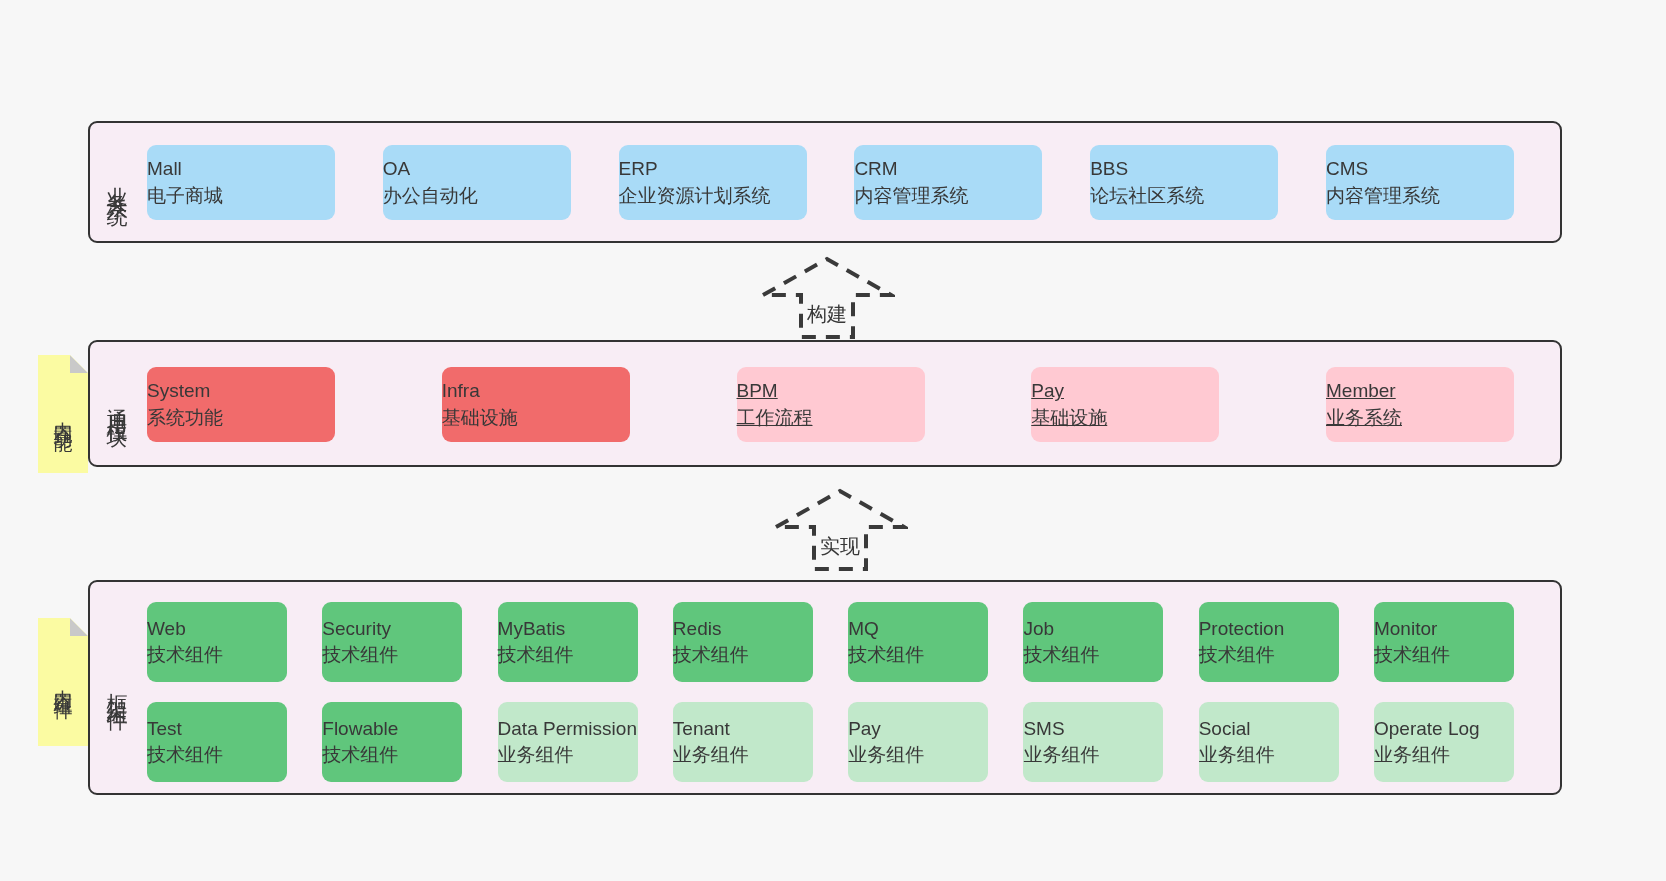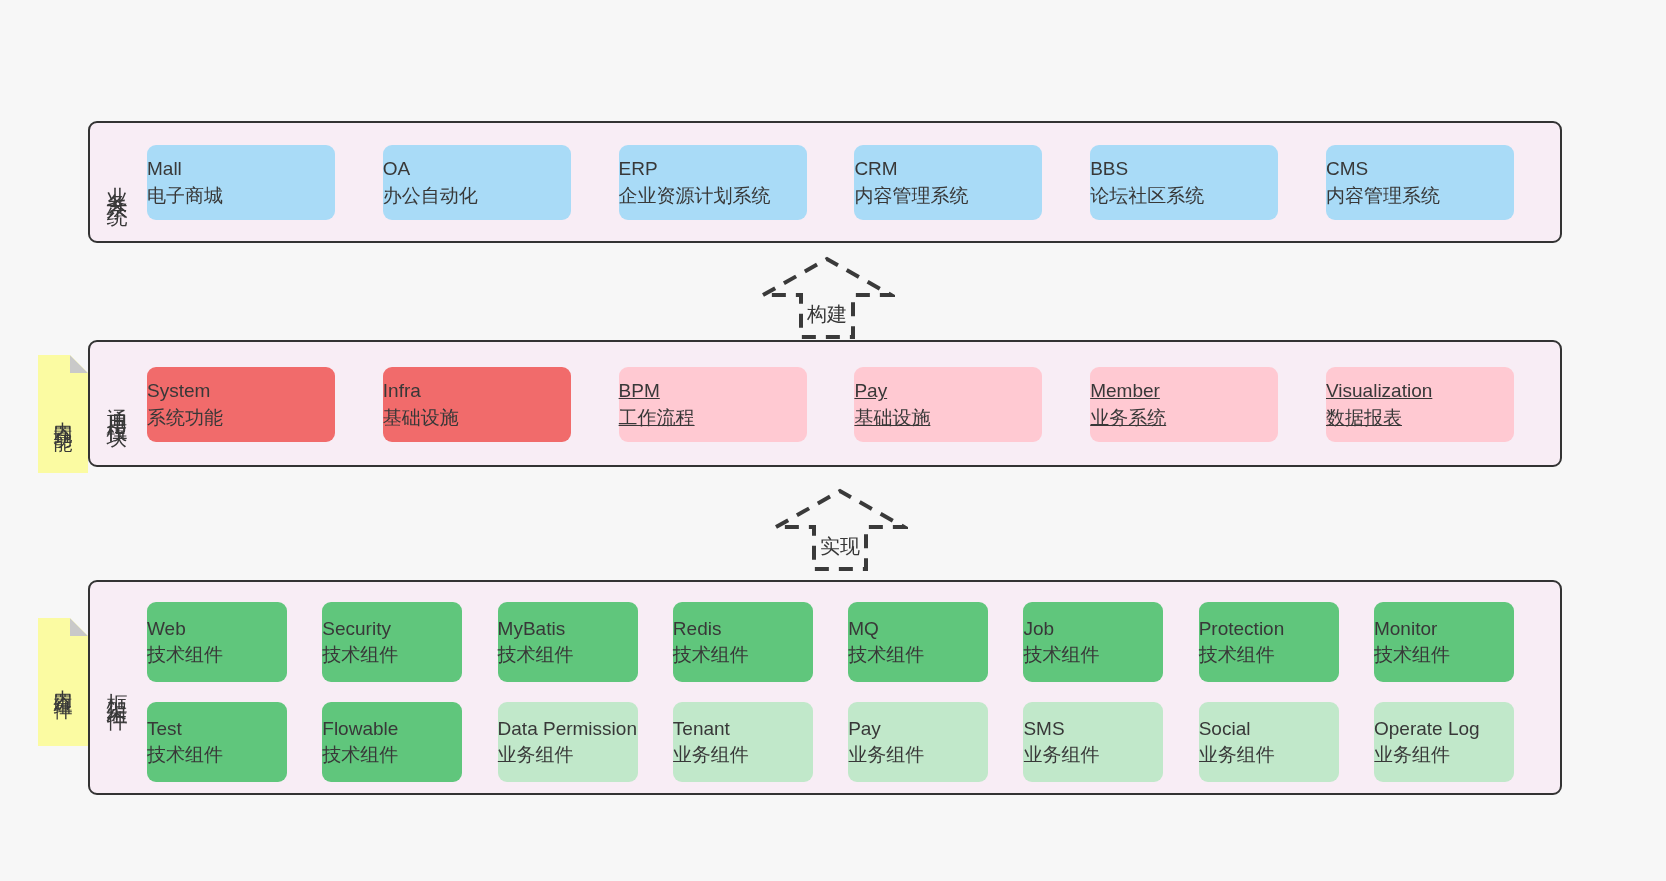--- a/index.html
+++ b/index.html
@@ -177,24 +177,20 @@
         <div>工作流程</div>
       </div>
       <div class="box wide pink">
         <div>Pay</div>
         <div>基础设施</div>
       </div>
       <div class="box wide pink">
         <div>Member</div>
         <div>业务系统</div>
       </div>
-      <div class="box wide pink">
-        <div>Visualization</div>
-        <div>数据报表</div>
-      </div>
     </div>
 </section>
 
 <div class="arrow" id="arrow-implement">
   <svg viewBox="0 0 136 86">
     <polygon points="4,40 68,4 132,40 94,40 94,82 42,82 42,40" fill="none" stroke="#3a3a3a" stroke-width="4" stroke-dasharray="14 10"></polygon>
   </svg>
   <span class="arrow-label">实现</span>
 </div>
 

